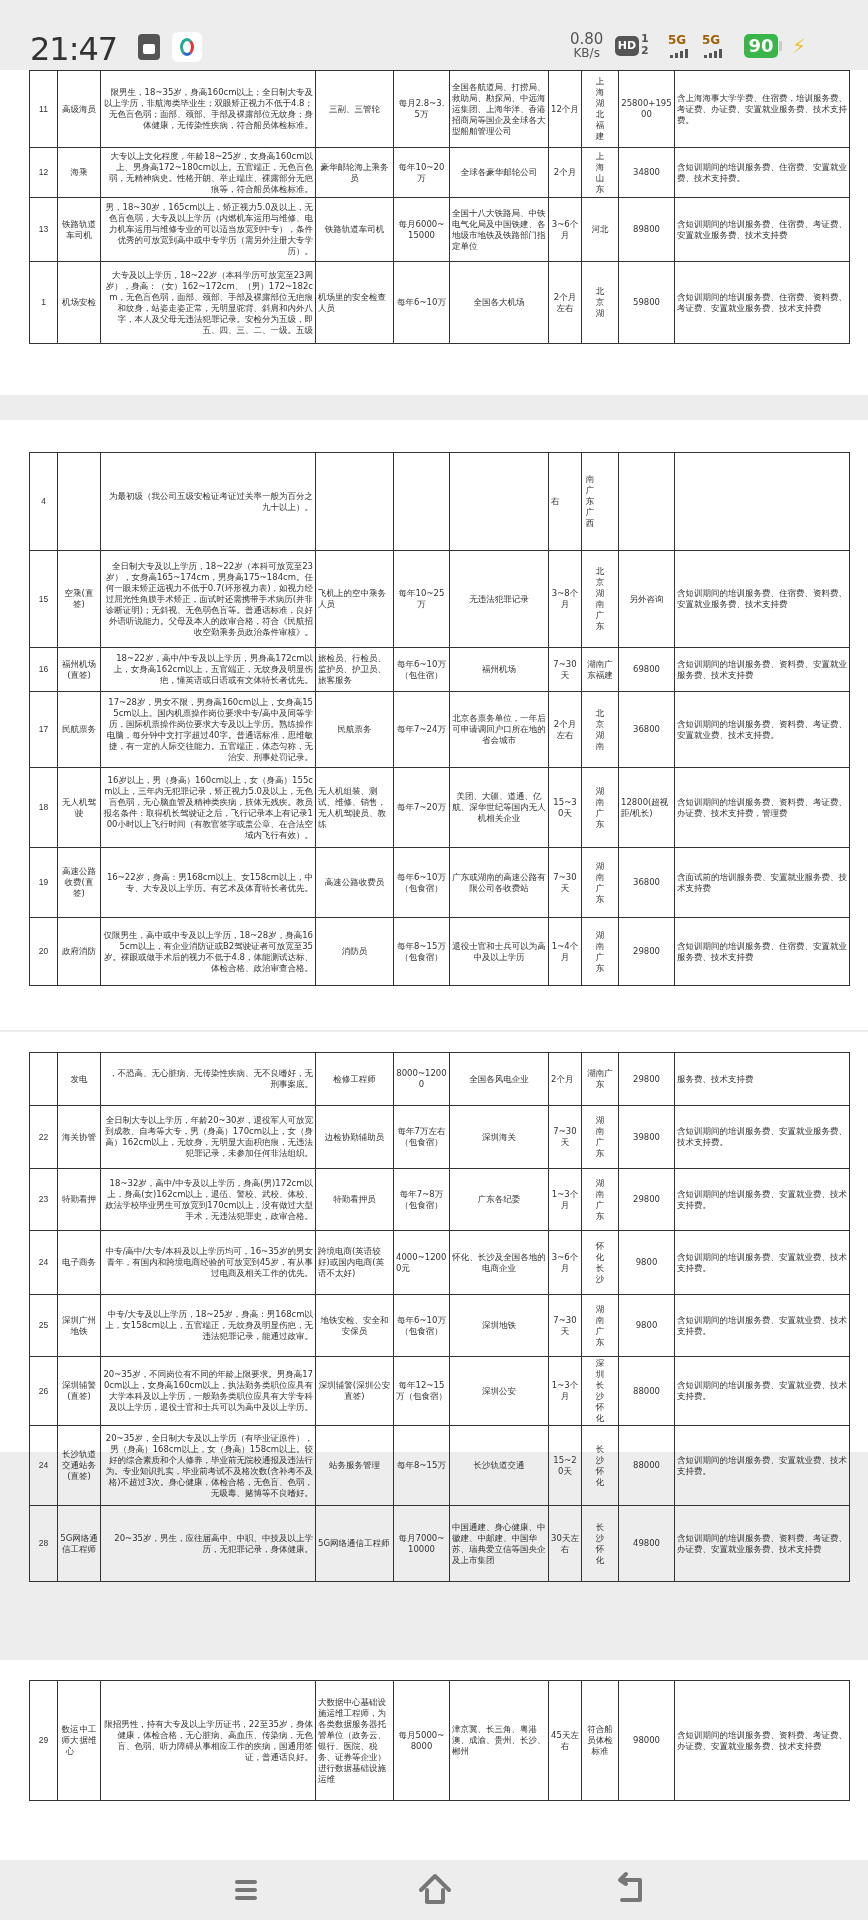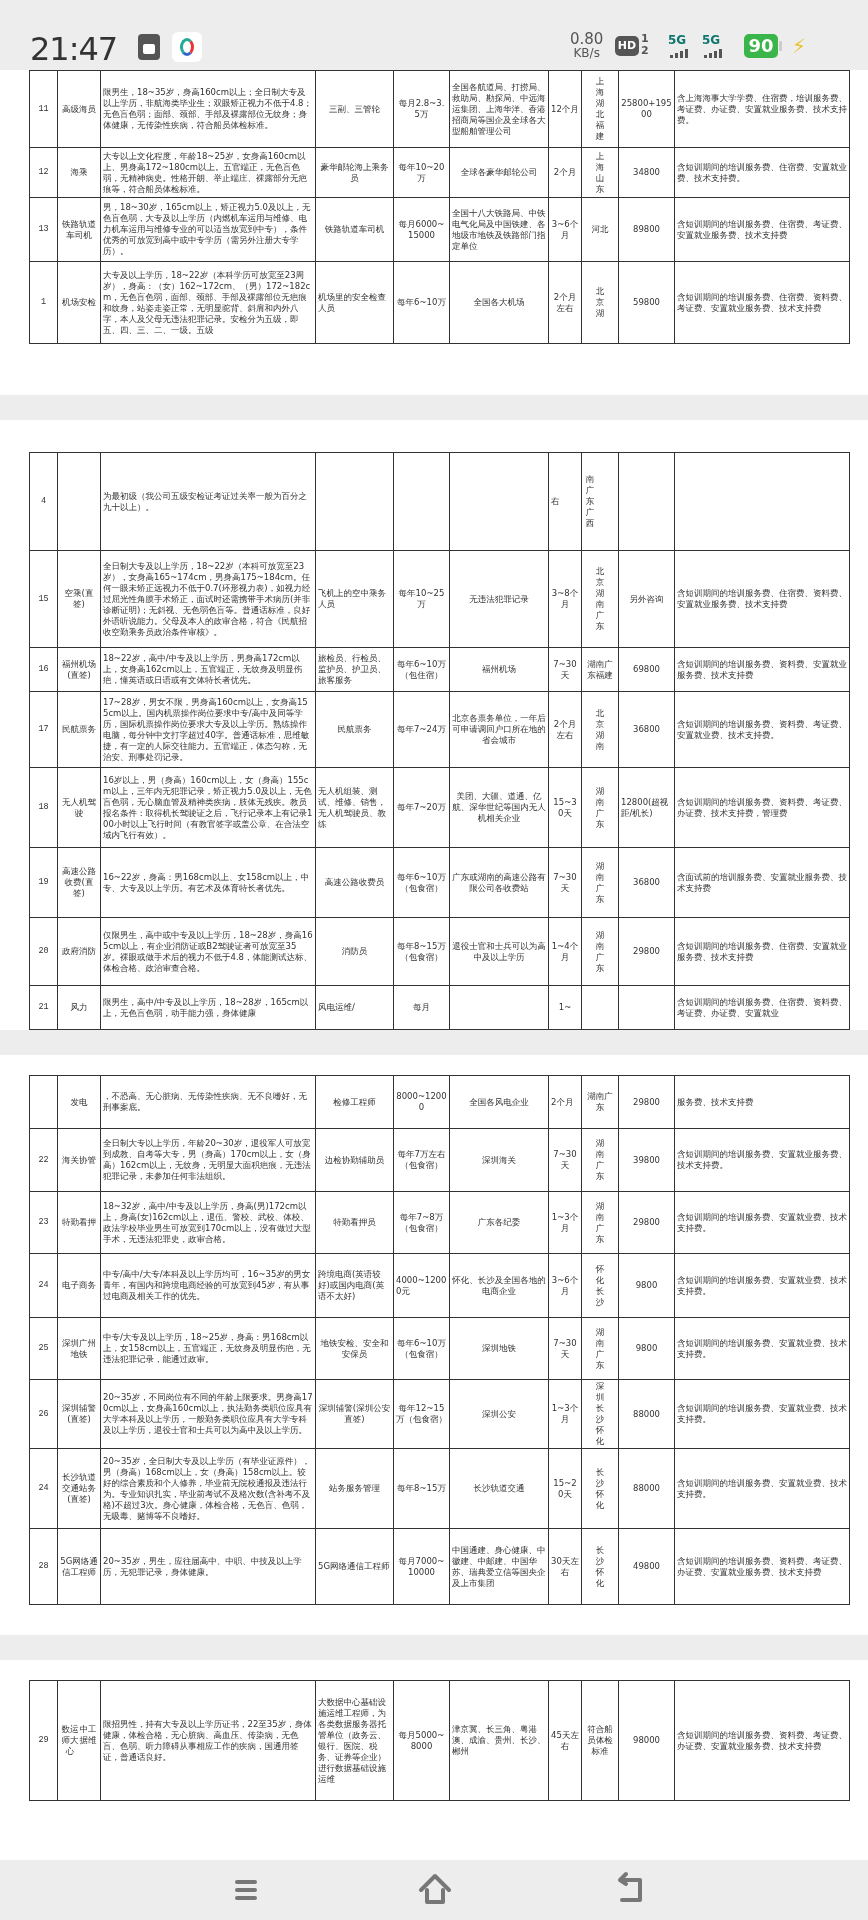--- a/index.html
+++ b/index.html
@@ -6,33 +6,33 @@
   body{width:868px;height:1920px;background:#ededed;font-family:"DejaVu Sans","Liberation Sans",sans-serif;position:relative;overflow:hidden;}
   .statusbar{position:absolute;top:0;left:0;width:868px;height:70px;background:#ededed;}
   .sb-time{position:absolute;left:30px;top:30px;font-size:32px;color:#333;font-family:"DejaVu Sans",sans-serif;letter-spacing:-1px;}
   .sb-app1{position:absolute;left:138px;top:34px;width:22px;height:26px;background:#555;border-radius:4px;}
   .sb-app1 span{position:absolute;left:5px;top:10px;width:12px;height:10px;background:#fff;border-radius:2px;}
   .sb-app2{position:absolute;left:172px;top:32px;width:30px;height:30px;background:#fff;border-radius:6px;}
   .sb-app2 span{position:absolute;left:8px;top:6px;width:14px;height:18px;border-radius:50%;border:3px solid #2a9;border-right-color:#e33;border-bottom-color:#36c;box-sizing:border-box;}
   .sb-net{position:absolute;left:570px;top:32px;font-size:15px;color:#555;line-height:14px;text-align:center;}
   .sb-hd{position:absolute;left:615px;top:36px;width:24px;height:20px;background:#555;border-radius:5px;color:#fff;font-size:11px;font-weight:bold;text-align:center;line-height:20px;}
   .sb-hdsub{position:absolute;left:641px;top:33px;font-size:11px;color:#555;line-height:12px;font-weight:bold;}
-  .sb-sig{position:absolute;top:33px;font-size:12px;color:#0f766e;font-weight:bold;}
+  .sb-sig{position:absolute;top:33px;font-size:12px;color:#a16207;font-weight:bold;}
   .sig-bars{display:inline-flex;align-items:flex-end;gap:2px;margin-left:2px;}
   .sig-bars i{display:inline-block;width:3px;background:#555;}
   .sb-batt{position:absolute;left:744px;top:34px;width:34px;height:24px;background:#3ab54a;border-radius:5px;color:#fff;font-size:18px;font-weight:bold;text-align:center;line-height:24px;}
   .sb-batt-tip{position:absolute;left:779px;top:41px;width:3px;height:10px;background:#ccc;border-radius:1px;}
   .sb-bolt{position:absolute;left:792px;top:34px;font-size:20px;color:#e8c42a;}
 
   .page{position:absolute;left:0;width:868px;background:#fff;}
   table.doc{position:absolute;left:29px;border-collapse:collapse;table-layout:fixed;width:820px;}
   table.doc td{border:1px solid #333;font-size:8.5px;line-height:11px;color:#333;padding:1px 2px;vertical-align:middle;word-break:break-all;overflow:hidden;}
-  td.c-no{text-align:center;font-size:13px;font-family:Liberation Mono, monospace;color:#222;}
+  td.c-no{text-align:center;font-size:13px;font-family:Liberation Sans, sans-serif;color:#222;}
   td.c-name{text-align:center;font-size:14px;line-height:17px;color:#222;}
-  td.c-req{vertical-align:top;text-align:left;}
+  td.c-req{vertical-align:top;text-align:right;}
   td.c-ctr{text-align:center;}
   td.c-top{vertical-align:top;}
   .vtext{display:inline-block;width:12px;word-break:break-all;text-align:center;}
   .navbar{position:absolute;left:0;top:1860px;width:868px;height:60px;background:#ededed;}
   .nav-btn{position:absolute;top:8px;width:60px;height:44px;}
   .nav-menu i{position:absolute;left:20px;width:22px;height:4px;background:#777;border-radius:2px;}
 </style>
 </head>
 <body>
 
@@ -232,37 +232,25 @@
           <td class="c-name">政府消防</td>
       <td class="c-req">仅限男生，高中或中专及以上学历，18~28岁，身高165cm以上，有企业消防证或B2驾驶证者可放宽至35岁。裸眼或做手术后的视力不低于4.8，体能测试达标、体检合格、政治审查合格。</td>
           <td class="c-ctr">消防员</td>
       <td class="c-ctr">每年8~15万（包食宿）</td>
           <td class="c-ctr">退役士官和士兵可以为高中及以上学历</td>
       <td class="c-ctr">1~4个月</td>
           <td class="c-ctr"><span class="vtext">湖南广东</span></td>
       <td class="c-ctr">29800</td>
           <td class="c-top">含短训期间的培训服务费、住宿费、安置就业服务费、技术支持费</td>
     </tr>
-    <tr style="height:44px">
-      <td class="c-no">21</td>
-          <td class="c-name">风力</td>
-      <td class="c-req">限男生，高中/中专及以上学历，18~28岁，165cm以上，无色盲色弱，动手能力强，身体健康</td>
-          <td class="c-top">风电运维/</td>
-      <td class="c-ctr">每月</td>
-          <td></td>
-      <td class="c-ctr">1~</td>
-          <td></td>
-          <td></td>
-      <td class="c-top">含短训期间的培训服务费、住宿费、资料费、考证费、办证费、安置就业</td>
-    </tr>
   </tbody>
     </table>
 </div>
 
-<div class="page" style="top:1055px;height:580px;">
+<div class="page" style="top:1032px;height:420px;">
   <table class="doc" style="top:20px;">
     <colgroup>
         <col style="width:28px">
         <col style="width:43px">
         <col style="width:215px">
         <col style="width:78px">
         <col style="width:56px">
         <col style="width:99px">
         <col style="width:33px">
         <col style="width:37px">

